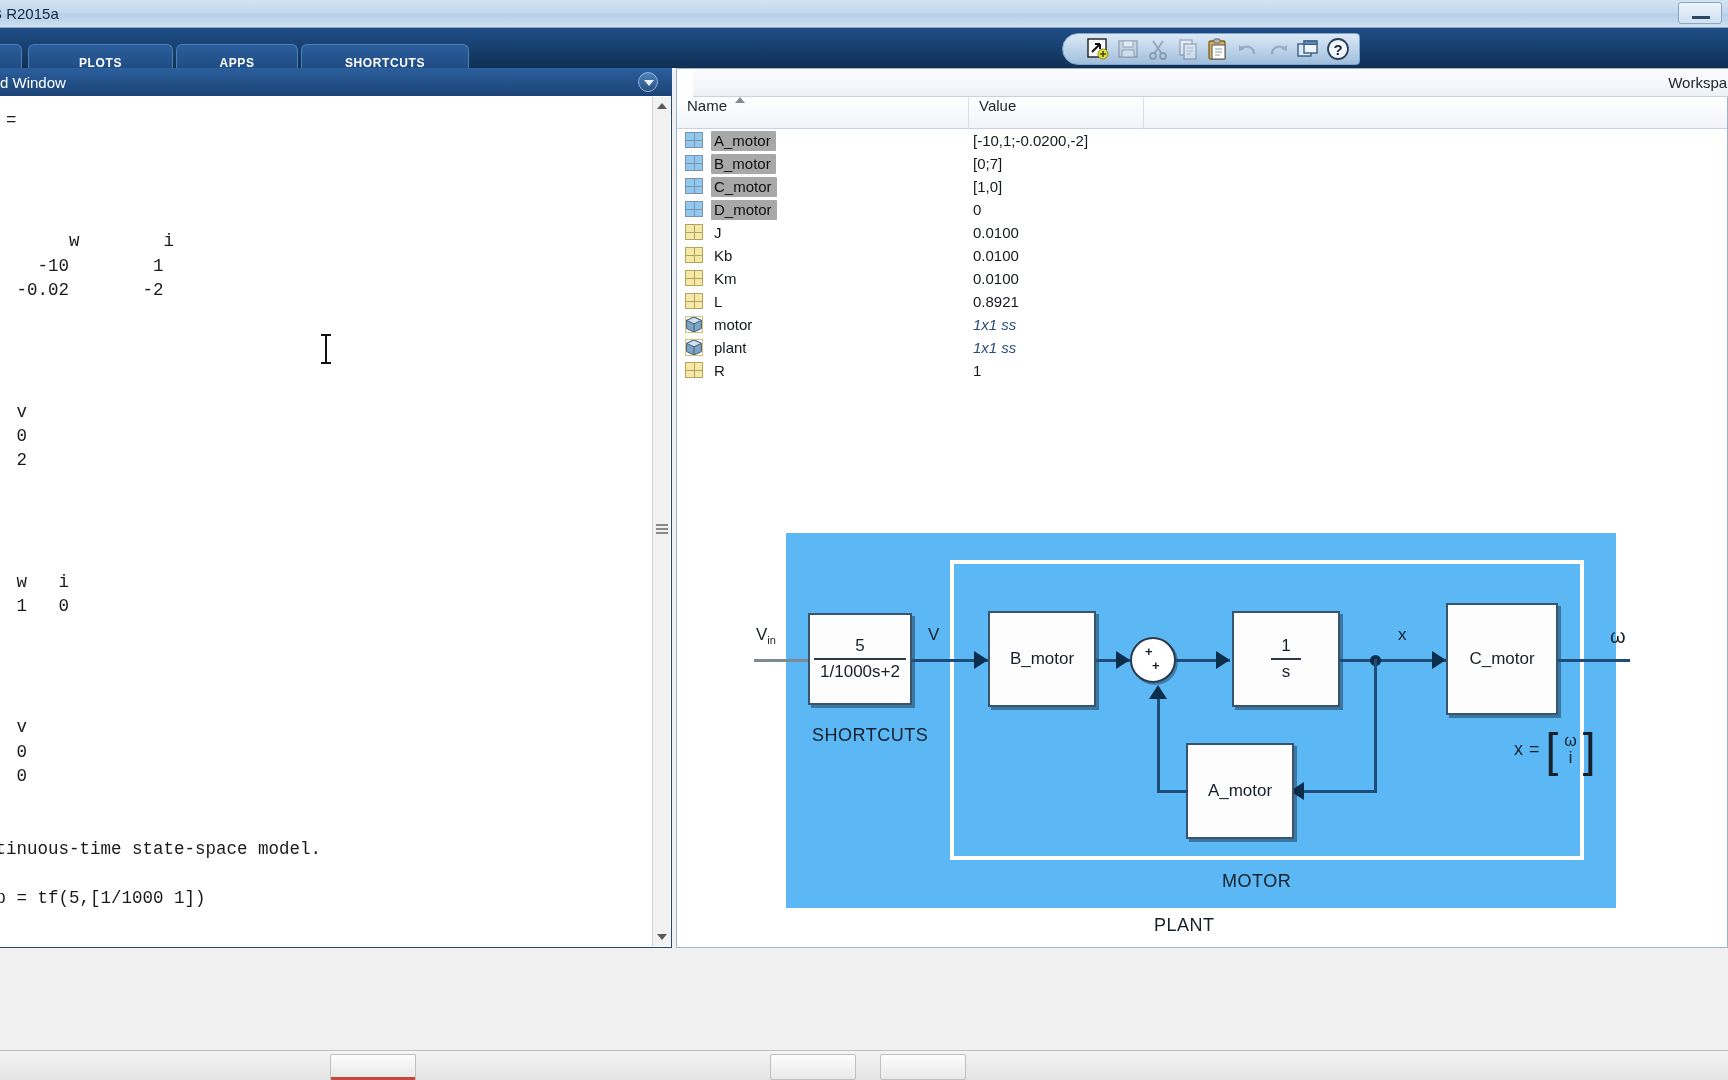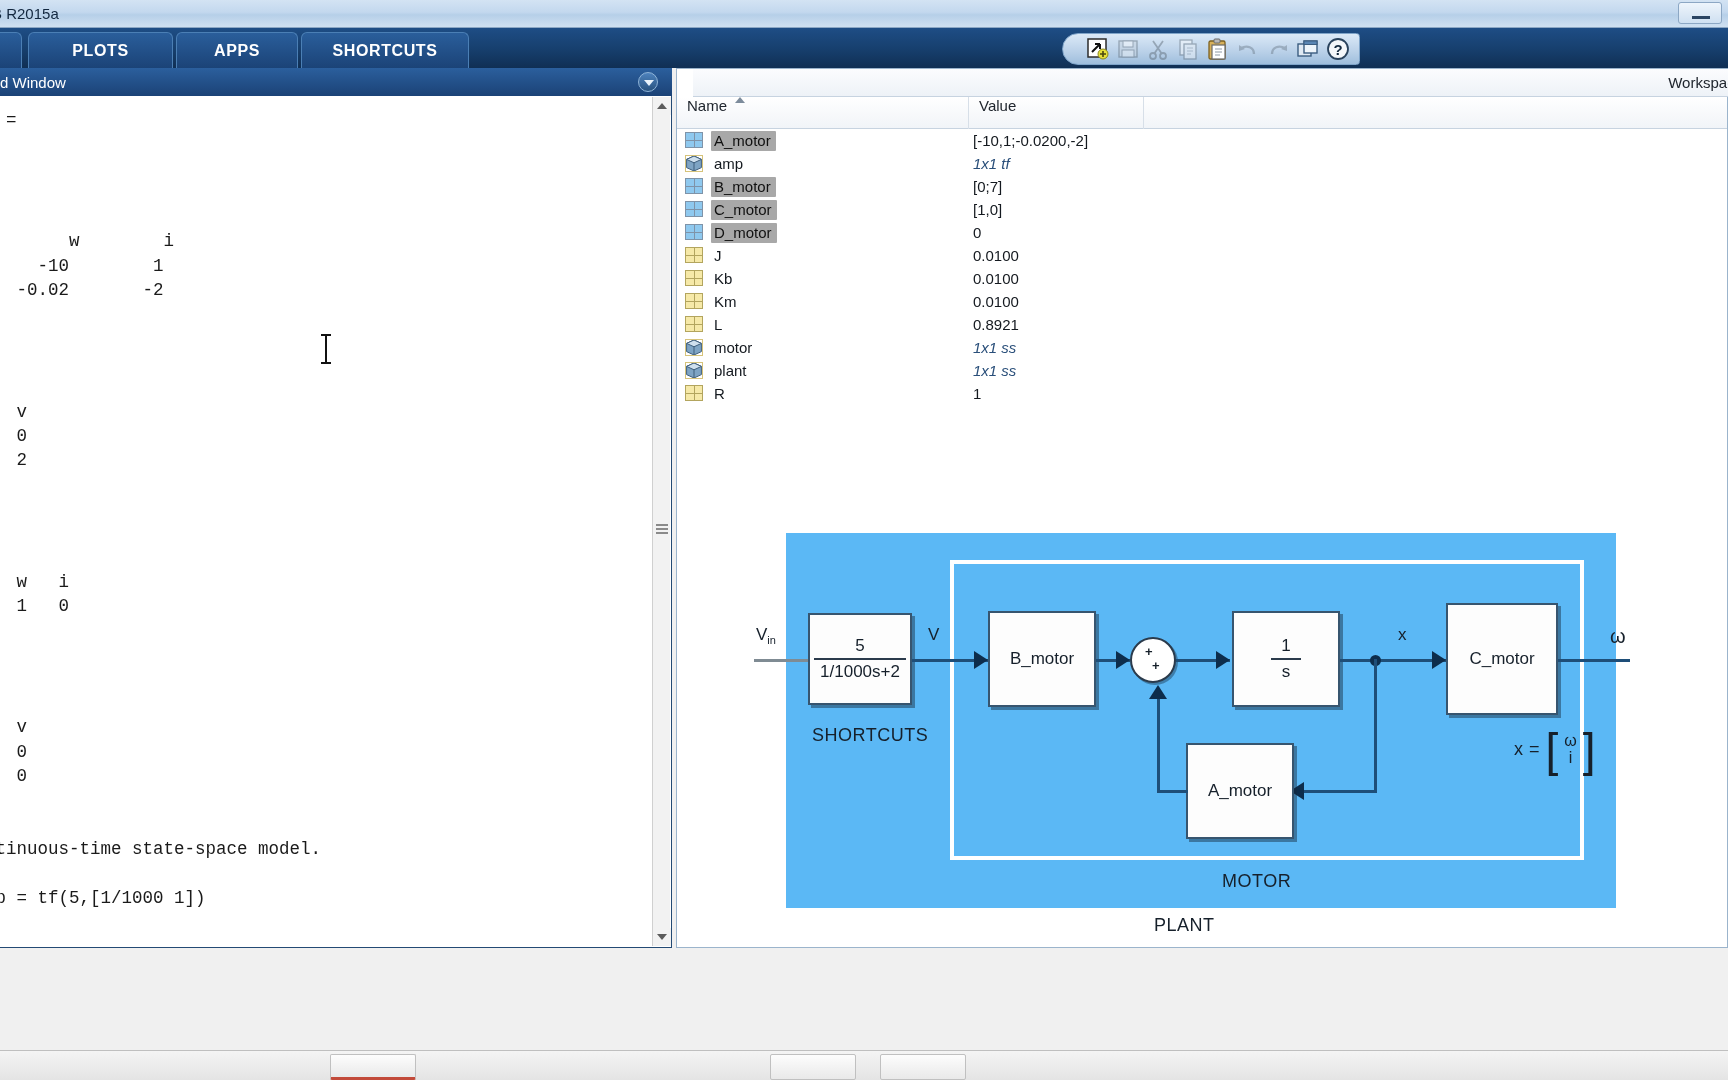--- a/index.html
+++ b/index.html
@@ -32,25 +32,25 @@
     content: ""; position: absolute; left: 13px; top: 13px;
     width: 18px; height: 3px; background: #2b4563;
   }
 
   
   .toolstrip {
     position: absolute; left: 0; top: 28px; width: 1728px; height: 40px;
     background: linear-gradient(to bottom,#1e4d85 0%, #17406f 50%, #102f54 100%);
   }
   .tab {
-    position: absolute; top: 4px; height: 36px;
+    position: absolute; top: 16px; height: 36px;
     background: linear-gradient(to bottom,#2a5e9b,#1b4377);
     border: 1px solid #4b7fb5; border-bottom: none;
     border-radius: 6px 6px 0 0;
-    color: #ffffff; font-size: 16px; font-weight: bold; letter-spacing: .6px;
+    color: #ffffff; font-size: 12px; font-weight: bold; letter-spacing: .6px;
     display: flex; align-items: center; justify-content: center;
   }
   .tab.t0 { left: -78px; width: 100px; }
   .tab.t1 { left: 28px;  width: 145px; }
   .tab.t2 { left: 176px; width: 122px; }
   .tab.t3 { left: 301px; width: 168px; }
 
   .qat {
     position: absolute; right: 368px; top: 5px; height: 32px;
     display: flex; align-items: center; gap: 4px;
@@ -437,30 +437,20 @@
             <span class="ic-grid">
               <span></span>
               <span></span>
               <span></span>
               <span></span>
             </span>
           </span>
           <span class="vname">A_motor</span>
           <span class="vval">[-10,1;-0.0200,-2]</span>
         </div>
-        <div class="wsrow">
-          <span class="vicon"><svg width="18" height="17" viewBox="0 0 18 17">
-              <path d="M9 1 L16.4 4.4 L16.4 12.6 L9 16 L1.6 12.6 L1.6 4.4 Z" fill="#7ea4c4" stroke="#3f5f7d" stroke-width="1"></path>
-              <path d="M9 1 L16.4 4.4 L9 7.8 L1.6 4.4 Z" fill="#cfe0ee" stroke="#3f5f7d" stroke-width="1"></path>
-              <path d="M9 7.8 L9 16" stroke="#3f5f7d" stroke-width="1"></path>
-              <rect x="0.5" y="0.5" width="17" height="16" fill="none" stroke="#d6c37a"></rect>
-            </svg></span>
-          <span class="vname">amp</span>
-          <span class="vval obj">1x1 tf</span>
-        </div>
         <div class="wsrow sel">
           <span class="vicon">
             <span class="ic-grid">
               <span></span>
               <span></span>
               <span></span>
               <span></span>
             </span>
           </span>
           <span class="vname">B_motor</span>

